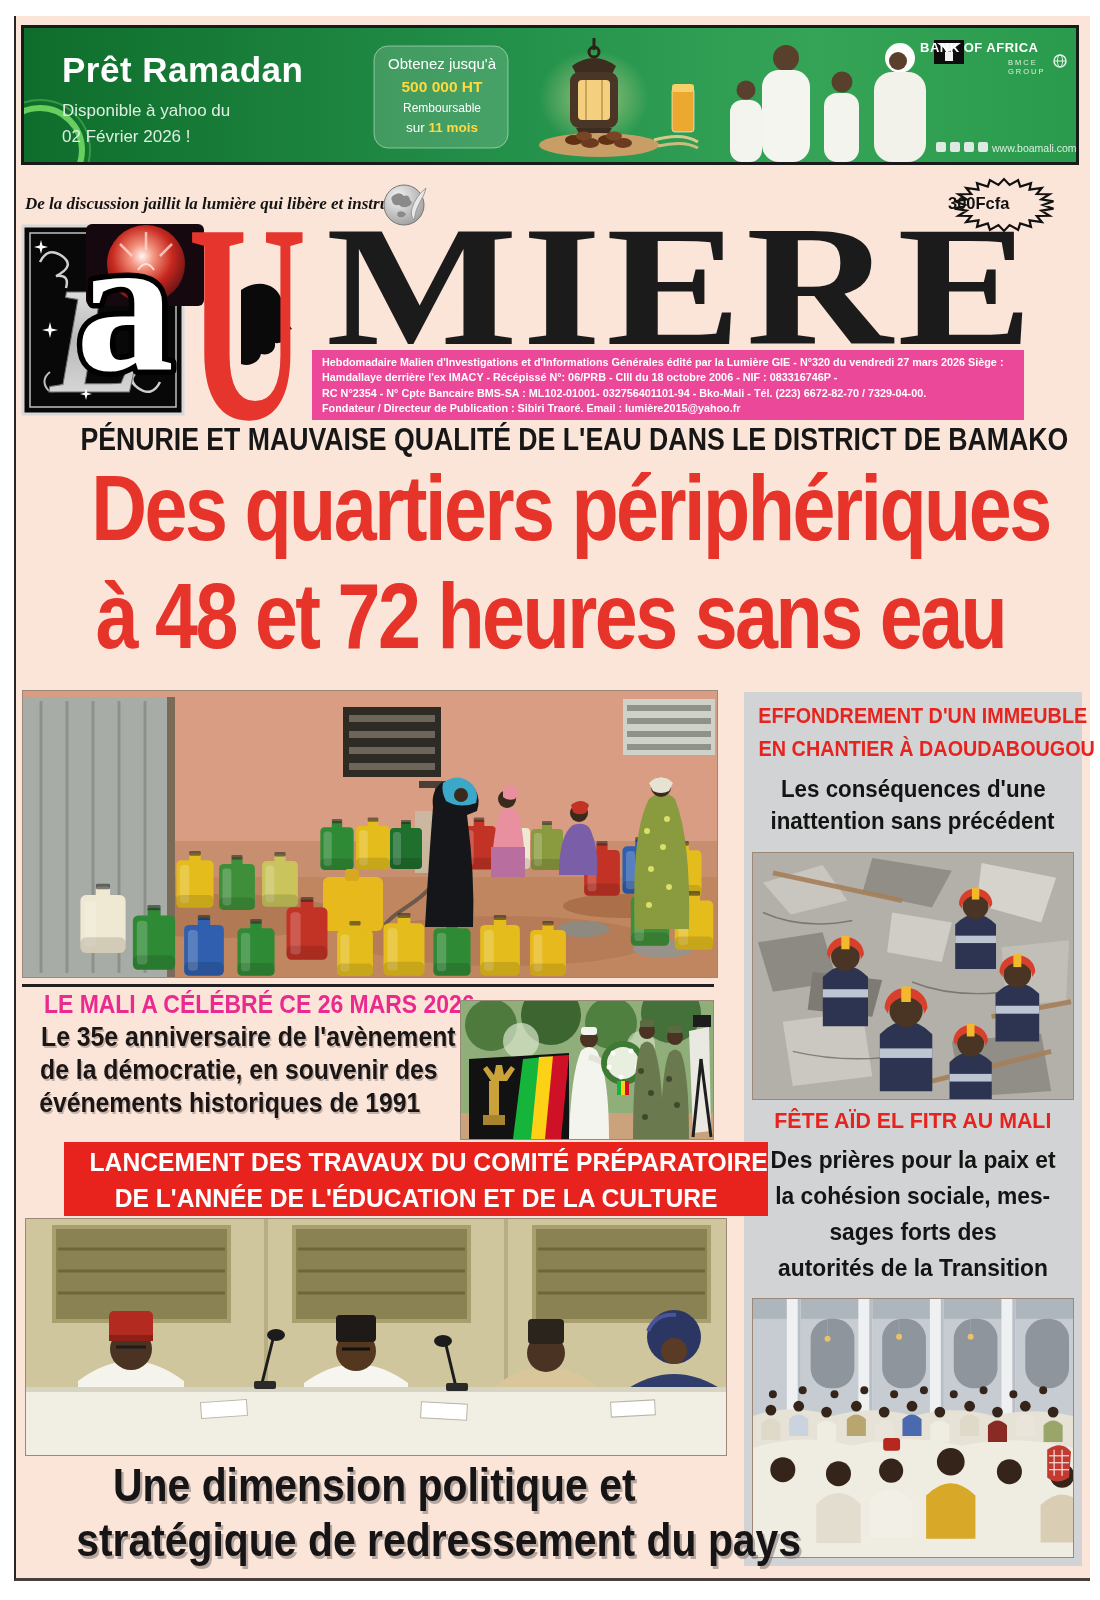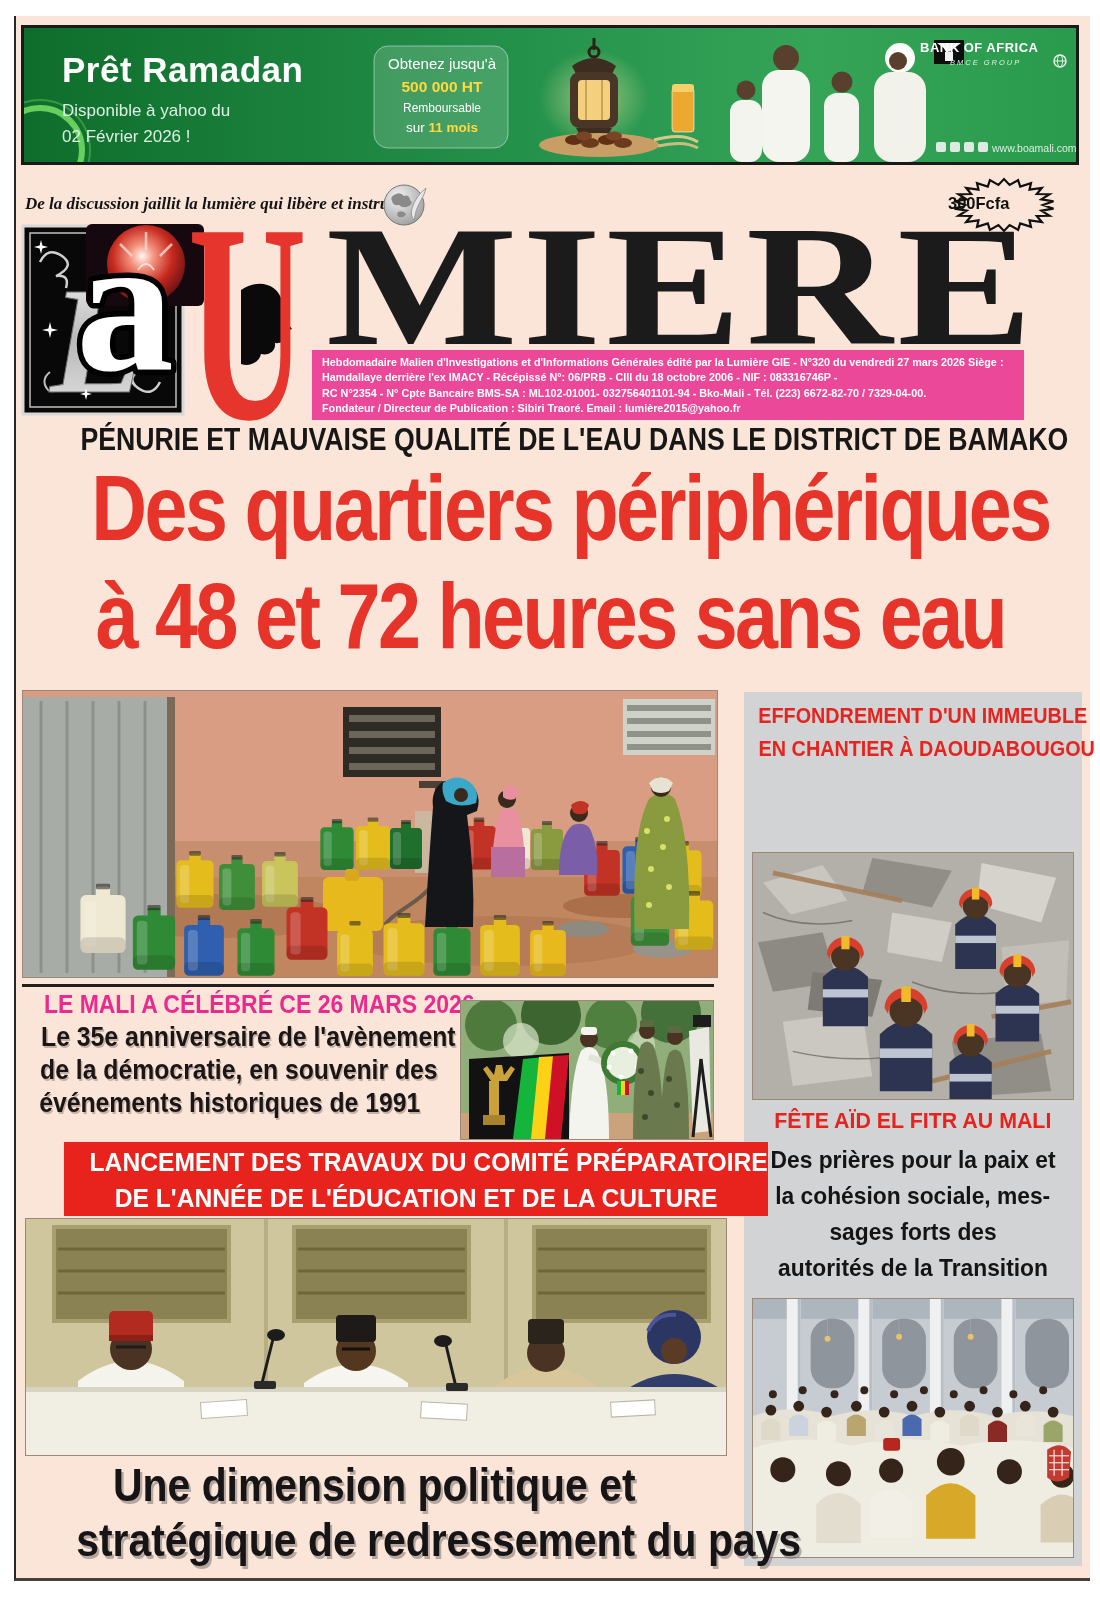--- a/index.html
+++ b/index.html
@@ -13,21 +13,21 @@
       border:3px solid #1a1a1a;box-sizing:border-box;overflow:hidden;background:#1f8a3d;}
   .ad-title{position:absolute;left:38px;top:22px;font-size:35px;font-weight:bold;color:#ffffff;letter-spacing:.5px;}
   .ad-sub{position:absolute;left:38px;top:70px;font-size:17px;color:#dcefe0;line-height:1.5;}
   .ad-card-text{position:absolute;left:352px;top:24px;width:132px;text-align:center;color:#fff;line-height:1.55;}
   .ad-card-text .i{font-size:15px;display:block;}
   .ad-card-text .amt{font-size:15.5px;font-weight:bold;color:#ffd93e;display:block;}
   .ad-card-text .rep{font-size:12px;display:block;}
   .ad-card-text .dur{font-size:13.5px;display:block;}
   .ad-card-text .dur b{color:#ffd93e;}
   .ad-bank{position:absolute;left:896px;top:12px;color:#fff;font-size:13px;font-weight:bold;letter-spacing:.5px;}
-  .ad-group{position:absolute;left:926px;top:30px;color:#dff0e3;font-size:7.5px;letter-spacing:2px;font-style:italic;}
+  .ad-group{position:absolute;left:984px;top:30px;color:#dff0e3;font-size:7.5px;letter-spacing:2px;}
   .ad-web{position:absolute;left:968px;top:114px;color:#dceee0;font-size:10.5px;}
   
   .tagline{position:absolute;left:25px;top:194px;font-family:"Liberation Serif",serif;
            font-style:italic;font-weight:bold;font-size:17px;color:#141414;}
   .price-badge{position:absolute;left:948px;top:174px;width:112px;height:62px;}
   .price-badge span{position:absolute;left:0;top:20px;width:112px;
            font-size:16.5px;font-weight:bold;color:#111;}
   
   .infobox{position:absolute;left:312px;top:350px;width:712px;height:70px;background:#ec4899;
            box-sizing:border-box;padding:5px 10px;color:#fff;}
@@ -359,20 +359,24 @@
           </g>
       </g>
     </svg>
   </div>
 
   <div class="rightcol">
     <div class="rc-kicker">
       <span class="cx" style="transform:scaleX(.92)">EFFONDREMENT D'UN IMMEUBLE</span><br>
       <span class="cx" style="transform:scaleX(.92)">EN CHANTIER À DAOUDABOUGOU</span>
     </div>
+    <div class="rc-title">
+      <span class="cx" style="transform:scaleX(.95)">Les  conséquences d'une</span><br>
+      <span class="cx" style="transform:scaleX(.95)">inattention sans précédent</span>
+    </div>
 
     <div class="photo-frame" style="left:8px;top:160px;width:322px;height:248px;">
       <svg viewBox="0 0 322 248" preserveAspectRatio="none">
         <defs>
           <symbol id="resc" viewBox="0 0 30 46">
             <path d="M4,46 L4,22 Q15,11 26,22 L26,46 Z" fill="#2c3452"></path>
             <rect x="4" y="28" width="22" height="4" fill="#cdd4e0" opacity=".9"></rect>
             <circle cx="15" cy="12" r="7" fill="#4a3424"></circle>
             <path d="M6,11 a9,8.5 0 0 1 18,0 l-1.5,2.5 a7.5,7 0 0 0 -15,0 z" fill="#d8402b"></path>
             <rect x="13" y="2" width="4" height="6.5" fill="#f2b92c"></rect>

